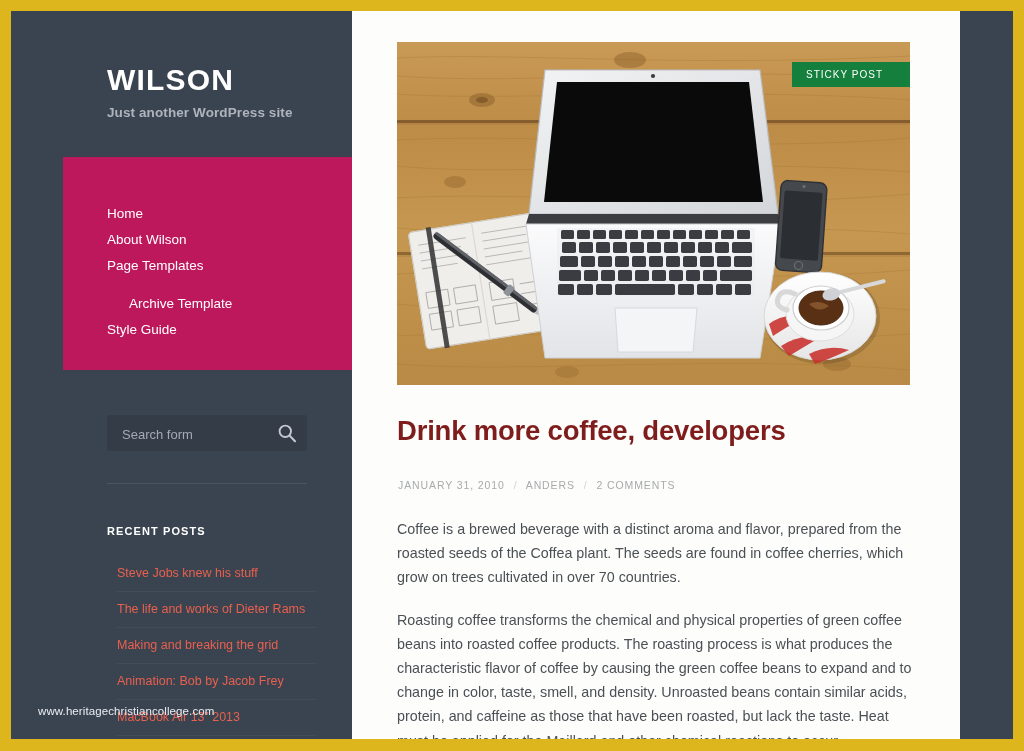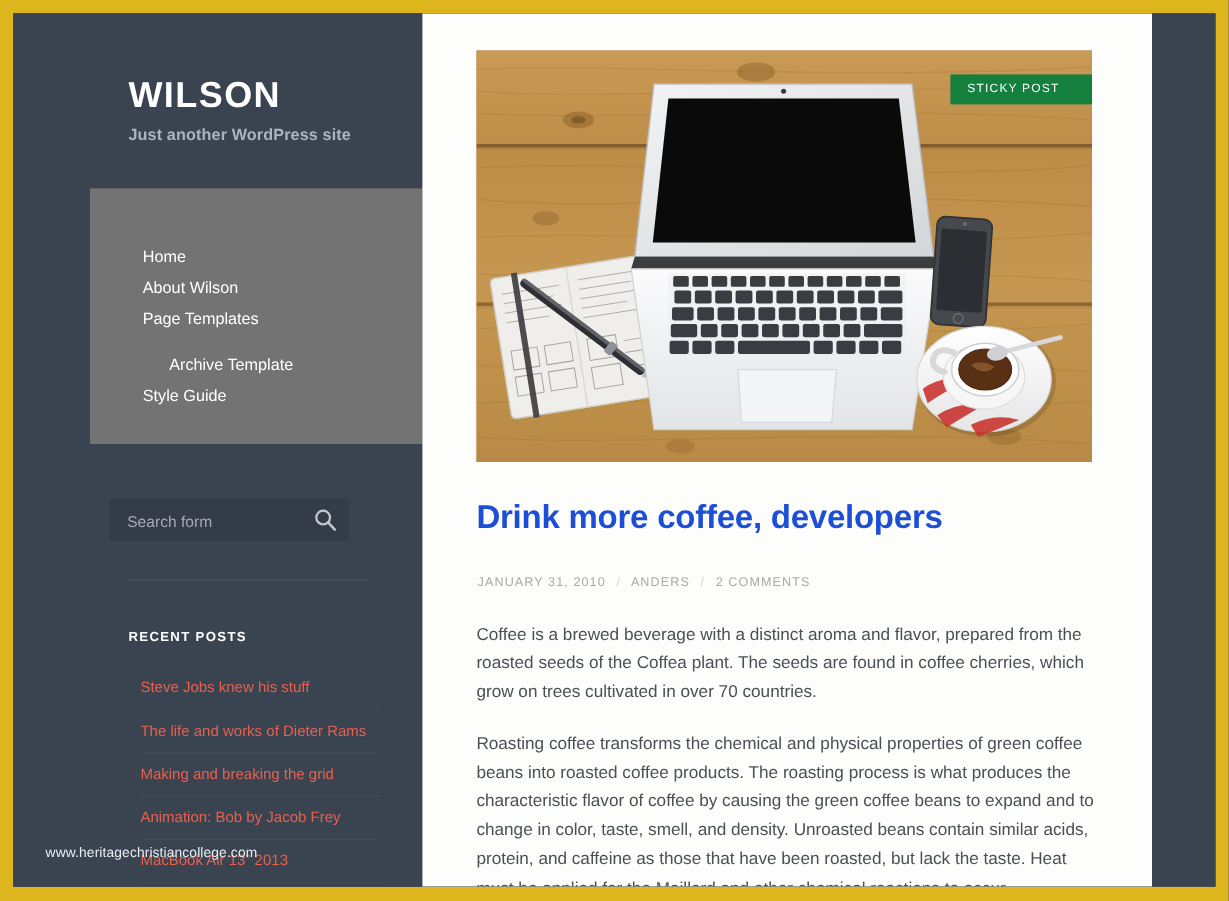--- a/index.html
+++ b/index.html
@@ -61,44 +61,44 @@
   }
   #site-tagline {
     margin: 9px 0 0 0;
     font-size: 13.5px;
     color: #aeb4bd;
     font-weight: bold;
     letter-spacing: 0.1px;
   }
   #main-nav {
     position: absolute;
-    left: 64px;
+    left: 52px;
     top: 146px;
     width: 289px;
-    background: #737373;
+    background: #be185d;
     padding: 44px 0 44px 0;
     box-sizing: border-box;
     height: 213px;
   }
   .nav-item {
     display: block;
     color: #ffffff;
     font-size: 13.5px;
     line-height: 26px;
     padding: 0 0 0 44px;
     text-decoration: none;
     white-space: nowrap;
   }
   .nav-item.sub {
     padding-left: 66px;
     margin-top: 12px;
   }
   #search-widget {
     position: absolute;
-    left: 80px;
+    left: 96px;
     top: 404px;
     width: 200px;
     height: 36px;
   }
   #search-box {
     position: relative;
     width: 200px;
     height: 36px;
     background: #343c48;
     border-radius: 3px;
@@ -216,21 +216,21 @@
     z-index: 9;
   }
   #entry-title {
     position: absolute;
     left: 45px;
     top: 404px;
     width: 530px;
     margin: 0;
     font-size: 27.5px;
     font-weight: bold;
-    color: #1d4ed8;
+    color: #7f1d1d;
     letter-spacing: -0.2px;
     line-height: 1.15;
   }
   #entry-meta {
     position: absolute;
     left: 46px;
     top: 468px;
     font-size: 10.5px;
     letter-spacing: 0.9px;
     color: #a8aaab;

